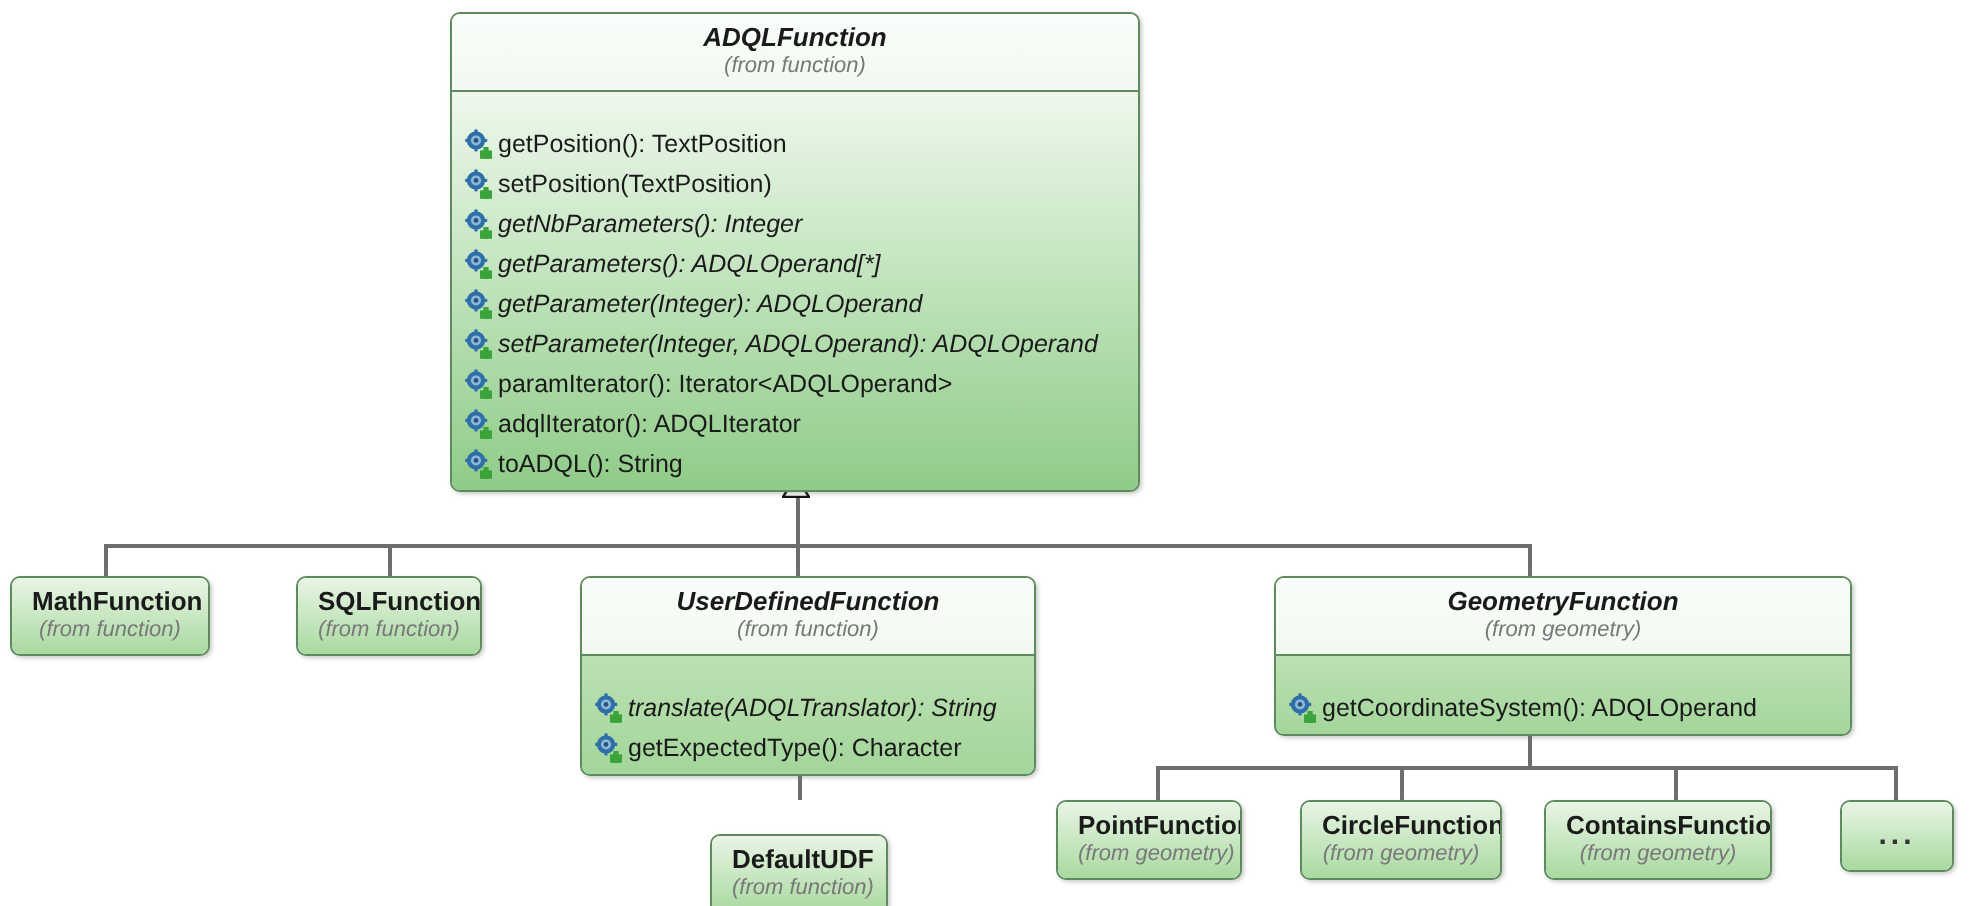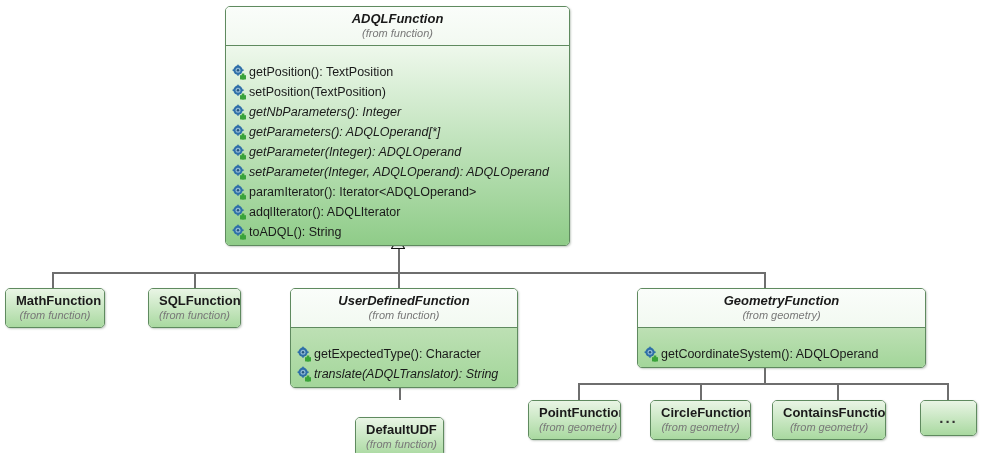--- a/index.html
+++ b/index.html
@@ -329,37 +329,37 @@
               <circle cx="7" cy="6.2" r="2.5" fill="#8fb8d6"></circle>
             <circle cx="7" cy="6.2" r="1.2" fill="#24557f"></circle>
             <rect x="6.2" y="0.7" width="1.6" height="2" fill="#2f6fa8"></rect>
               <rect x="6.2" y="9.7" width="1.6" height="2" fill="#2f6fa8"></rect>
             <rect x="1.6" y="5.4" width="2" height="1.6" fill="#2f6fa8"></rect>
               <rect x="10.6" y="5.4" width="2" height="1.6" fill="#2f6fa8"></rect>
             <rect x="9" y="11.2" width="6" height="4.2" fill="#3aa33a"></rect>
               <rect x="10.7" y="9.5" width="2.6" height="6" fill="#3aa33a"></rect>
           </svg>
         </span>
+        <span class="member-label abstract">translate(ADQLTranslator): String</span>
+      </div>
+      <div class="member">
+        <span class="m-icon">
+          <svg width="16" height="16" viewBox="0 0 16 16">
+            <circle cx="7" cy="6.2" r="4.6" fill="#2f6fa8"></circle>
+              <circle cx="7" cy="6.2" r="2.5" fill="#8fb8d6"></circle>
+            <circle cx="7" cy="6.2" r="1.2" fill="#24557f"></circle>
+            <rect x="6.2" y="0.7" width="1.6" height="2" fill="#2f6fa8"></rect>
+              <rect x="6.2" y="9.7" width="1.6" height="2" fill="#2f6fa8"></rect>
+            <rect x="1.6" y="5.4" width="2" height="1.6" fill="#2f6fa8"></rect>
+              <rect x="10.6" y="5.4" width="2" height="1.6" fill="#2f6fa8"></rect>
+            <rect x="9" y="11.2" width="6" height="4.2" fill="#3aa33a"></rect>
+              <rect x="10.7" y="9.5" width="2.6" height="6" fill="#3aa33a"></rect>
+          </svg>
+        </span>
         <span class="member-label">getExpectedType(): Character</span>
-      </div>
-      <div class="member">
-        <span class="m-icon">
-          <svg width="16" height="16" viewBox="0 0 16 16">
-            <circle cx="7" cy="6.2" r="4.6" fill="#2f6fa8"></circle>
-              <circle cx="7" cy="6.2" r="2.5" fill="#8fb8d6"></circle>
-            <circle cx="7" cy="6.2" r="1.2" fill="#24557f"></circle>
-            <rect x="6.2" y="0.7" width="1.6" height="2" fill="#2f6fa8"></rect>
-              <rect x="6.2" y="9.7" width="1.6" height="2" fill="#2f6fa8"></rect>
-            <rect x="1.6" y="5.4" width="2" height="1.6" fill="#2f6fa8"></rect>
-              <rect x="10.6" y="5.4" width="2" height="1.6" fill="#2f6fa8"></rect>
-            <rect x="9" y="11.2" width="6" height="4.2" fill="#3aa33a"></rect>
-              <rect x="10.7" y="9.5" width="2.6" height="6" fill="#3aa33a"></rect>
-          </svg>
-        </span>
-        <span class="member-label abstract">translate(ADQLTranslator): String</span>
       </div>
     </div>
   </div>
 
   <div class="uml-box" style="left:637px; top:288px; width:289px;">
     <div class="uml-head">
       <div class="cls-name abstract">GeometryFunction</div>
       <div class="cls-pkg">(from geometry)</div>
     </div>
     <div class="uml-members short">

